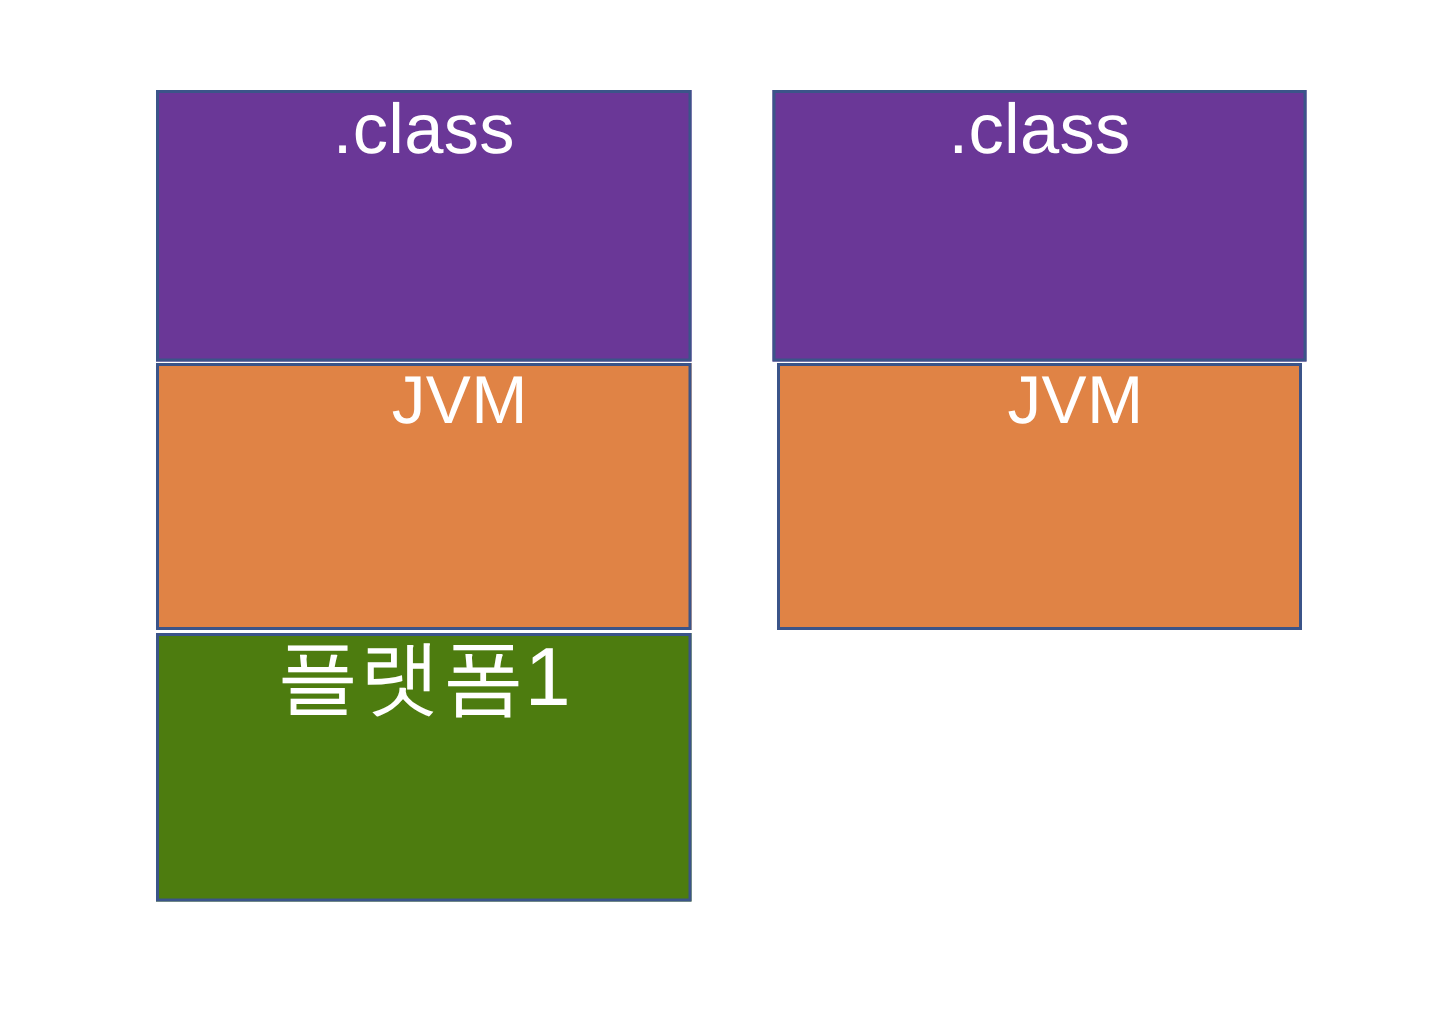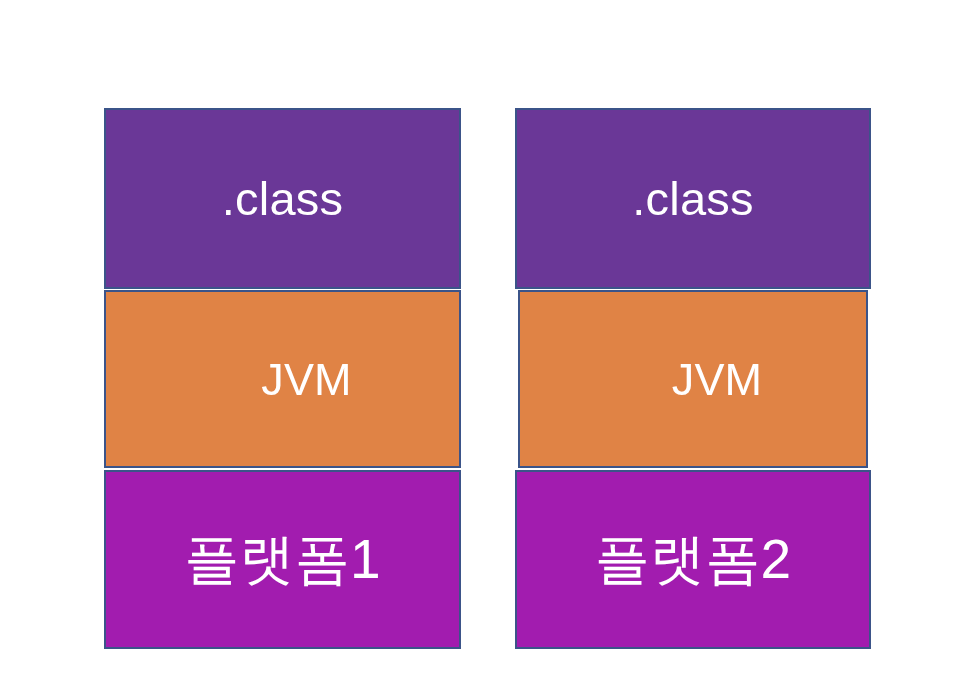--- a/index.html
+++ b/index.html
@@ -18,28 +18,26 @@
     background: #ffffff;
     overflow: hidden;
   }
   .stack {
     position: absolute;
   }
   .layer {
     position: absolute;
     box-sizing: border-box;
     display: flex;
-    align-items: center;
     justify-content: center;
     color: #ffffff;
     font-weight: 400;
     line-height: 1;
     letter-spacing: 0.2px;
     text-align: center;
-    margin-top: 48px;
     -webkit-font-smoothing: antialiased;
   }
   .layer-label {
     display: block;
     white-space: nowrap;
   }
 
   
   #stack-1 { left: 104px; top: 60px; width: 357px; height: 541px; }
   #stack-2 { left: 515px; top: 60px; width: 356px; height: 541px; }
@@ -47,21 +45,21 @@
   
   .layer-class    { left: 0px;  top: 0px;   width: 100%; height: 181px; }
   .layer-jvm      { left: 0px;  top: 182px; width: 100%; height: 178px; }
   .layer-platform { left: 0px;  top: 362px; width: 100%; height: 179px; }
 
   
   #stack-2 .layer-jvm { left: 3px; width: calc(100% - 6px); }
 
   .fill-purple   { background: #6a3797; }
   .fill-orange   { background: #e08345; padding-left: 48px; }
-  .fill-blue     { background: #a21caf; }
+  .fill-blue     { background: #4d7c0f; }
 
   .stroke { border: 2px solid #3b5489; }
 
   .fs-class    { font-size: 47px; }
   .fs-jvm      { font-size: 45px; }
   .fs-platform { font-size: 55px; }
 </style>
 </head>
 <body>
 
@@ -86,19 +84,16 @@
   <div class="stack" id="stack-2">
 
     <div class="layer layer-class fill-purple stroke fs-class">
       <span class="layer-label">.class</span>
     </div>
 
     <div class="layer layer-jvm fill-orange stroke fs-jvm">
       <span class="layer-label">JVM</span>
     </div>
 
-    <div class="layer layer-platform fill-blue stroke fs-platform">
-      <span class="layer-label">플랫폼2</span>
-    </div>
 
   </div>
 
 </div>
 
 </body></html>

